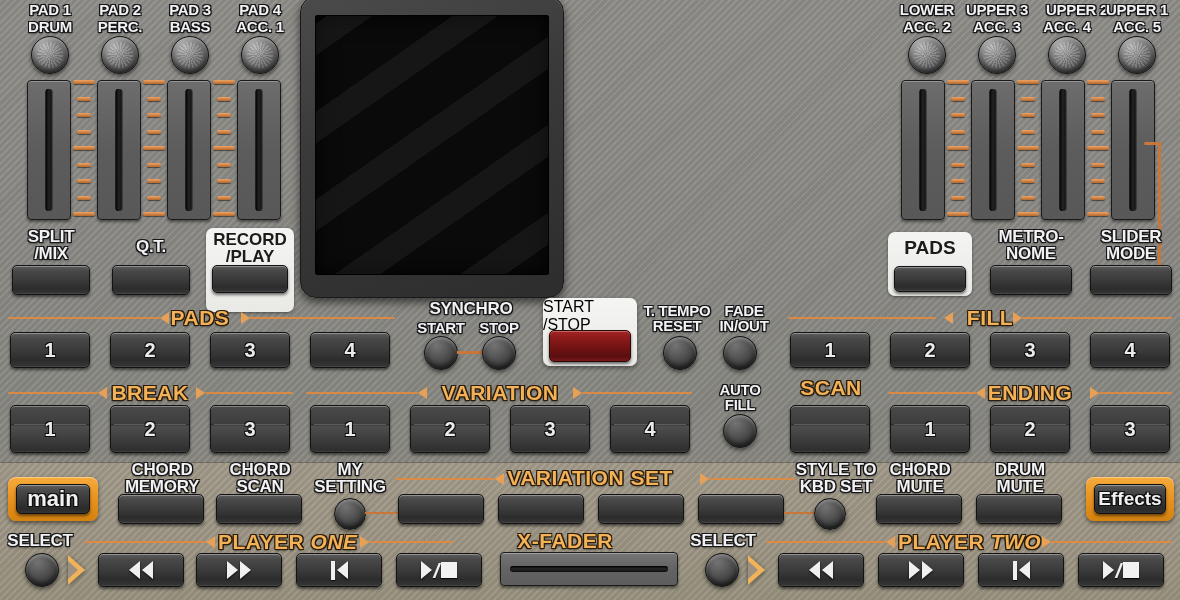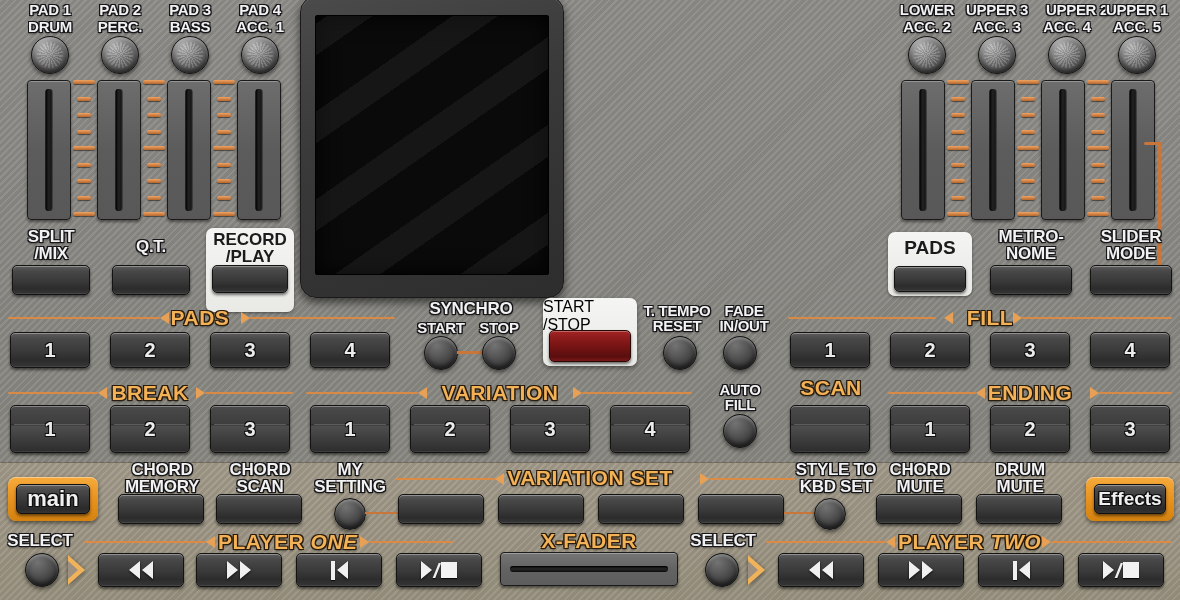--- a/index.html
+++ b/index.html
@@ -568,21 +568,21 @@
       </span>
   </div>
   <div class="btn" style="left:396px;top:553px;width:86px;height:34px;">
     <span class="glyph">
         <i class="tricon right"></i>
         <i class="slash">/</i>
         <i class="sq"></i>
       </span>
   </div>
 
-  <div class="sect" style="left:500px;top:529px;width:178px;">X-FADER</div>
+  <div class="sect" style="left:476px;top:529px;width:178px;">X-FADER</div>
   <div id="xfader">
       <div class="xslot"></div>
     </div>
 
   <div class="lbl md" style="left:685px;top:532px;width:76px;">SELECT</div>
   <div class="rule" style="left:766px;top:541px;width:120px;"></div>
   <div class="tri l" style="left:886px;top:536px;"></div>
   <div class="sect" style="left:898px;top:530px;width:136px;"><span>PLAYER</span> <span style="font-style:italic;">TWO</span></div>
   <div class="tri r" style="left:1042px;top:536px;"></div>
   <div class="rule" style="left:1051px;top:541px;width:121px;"></div>

